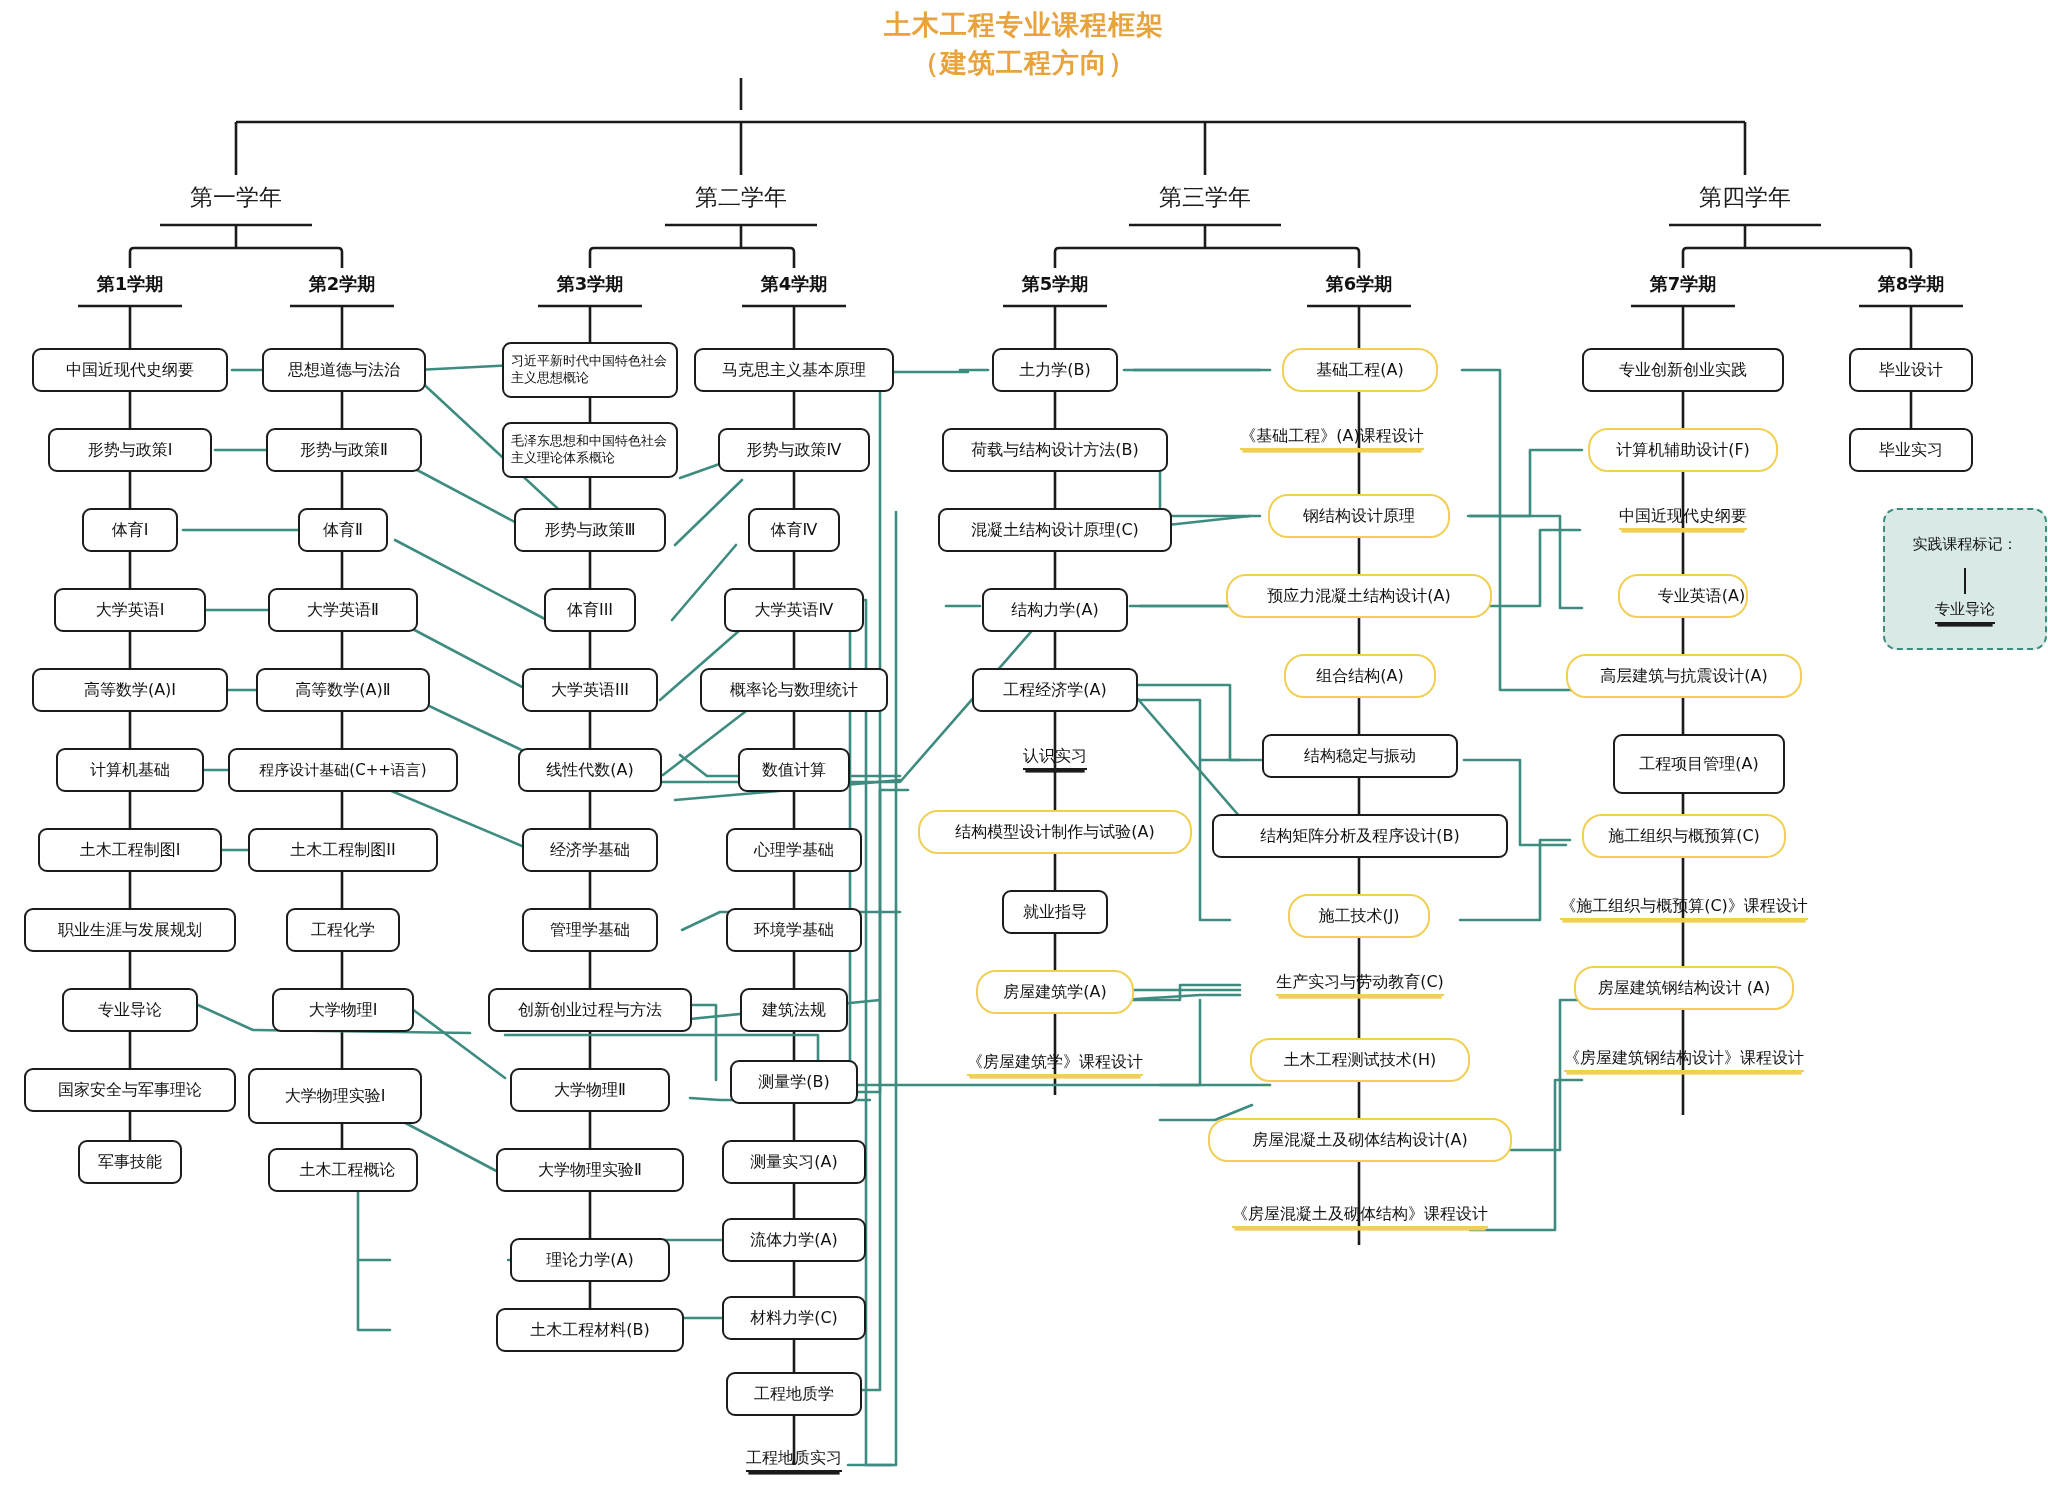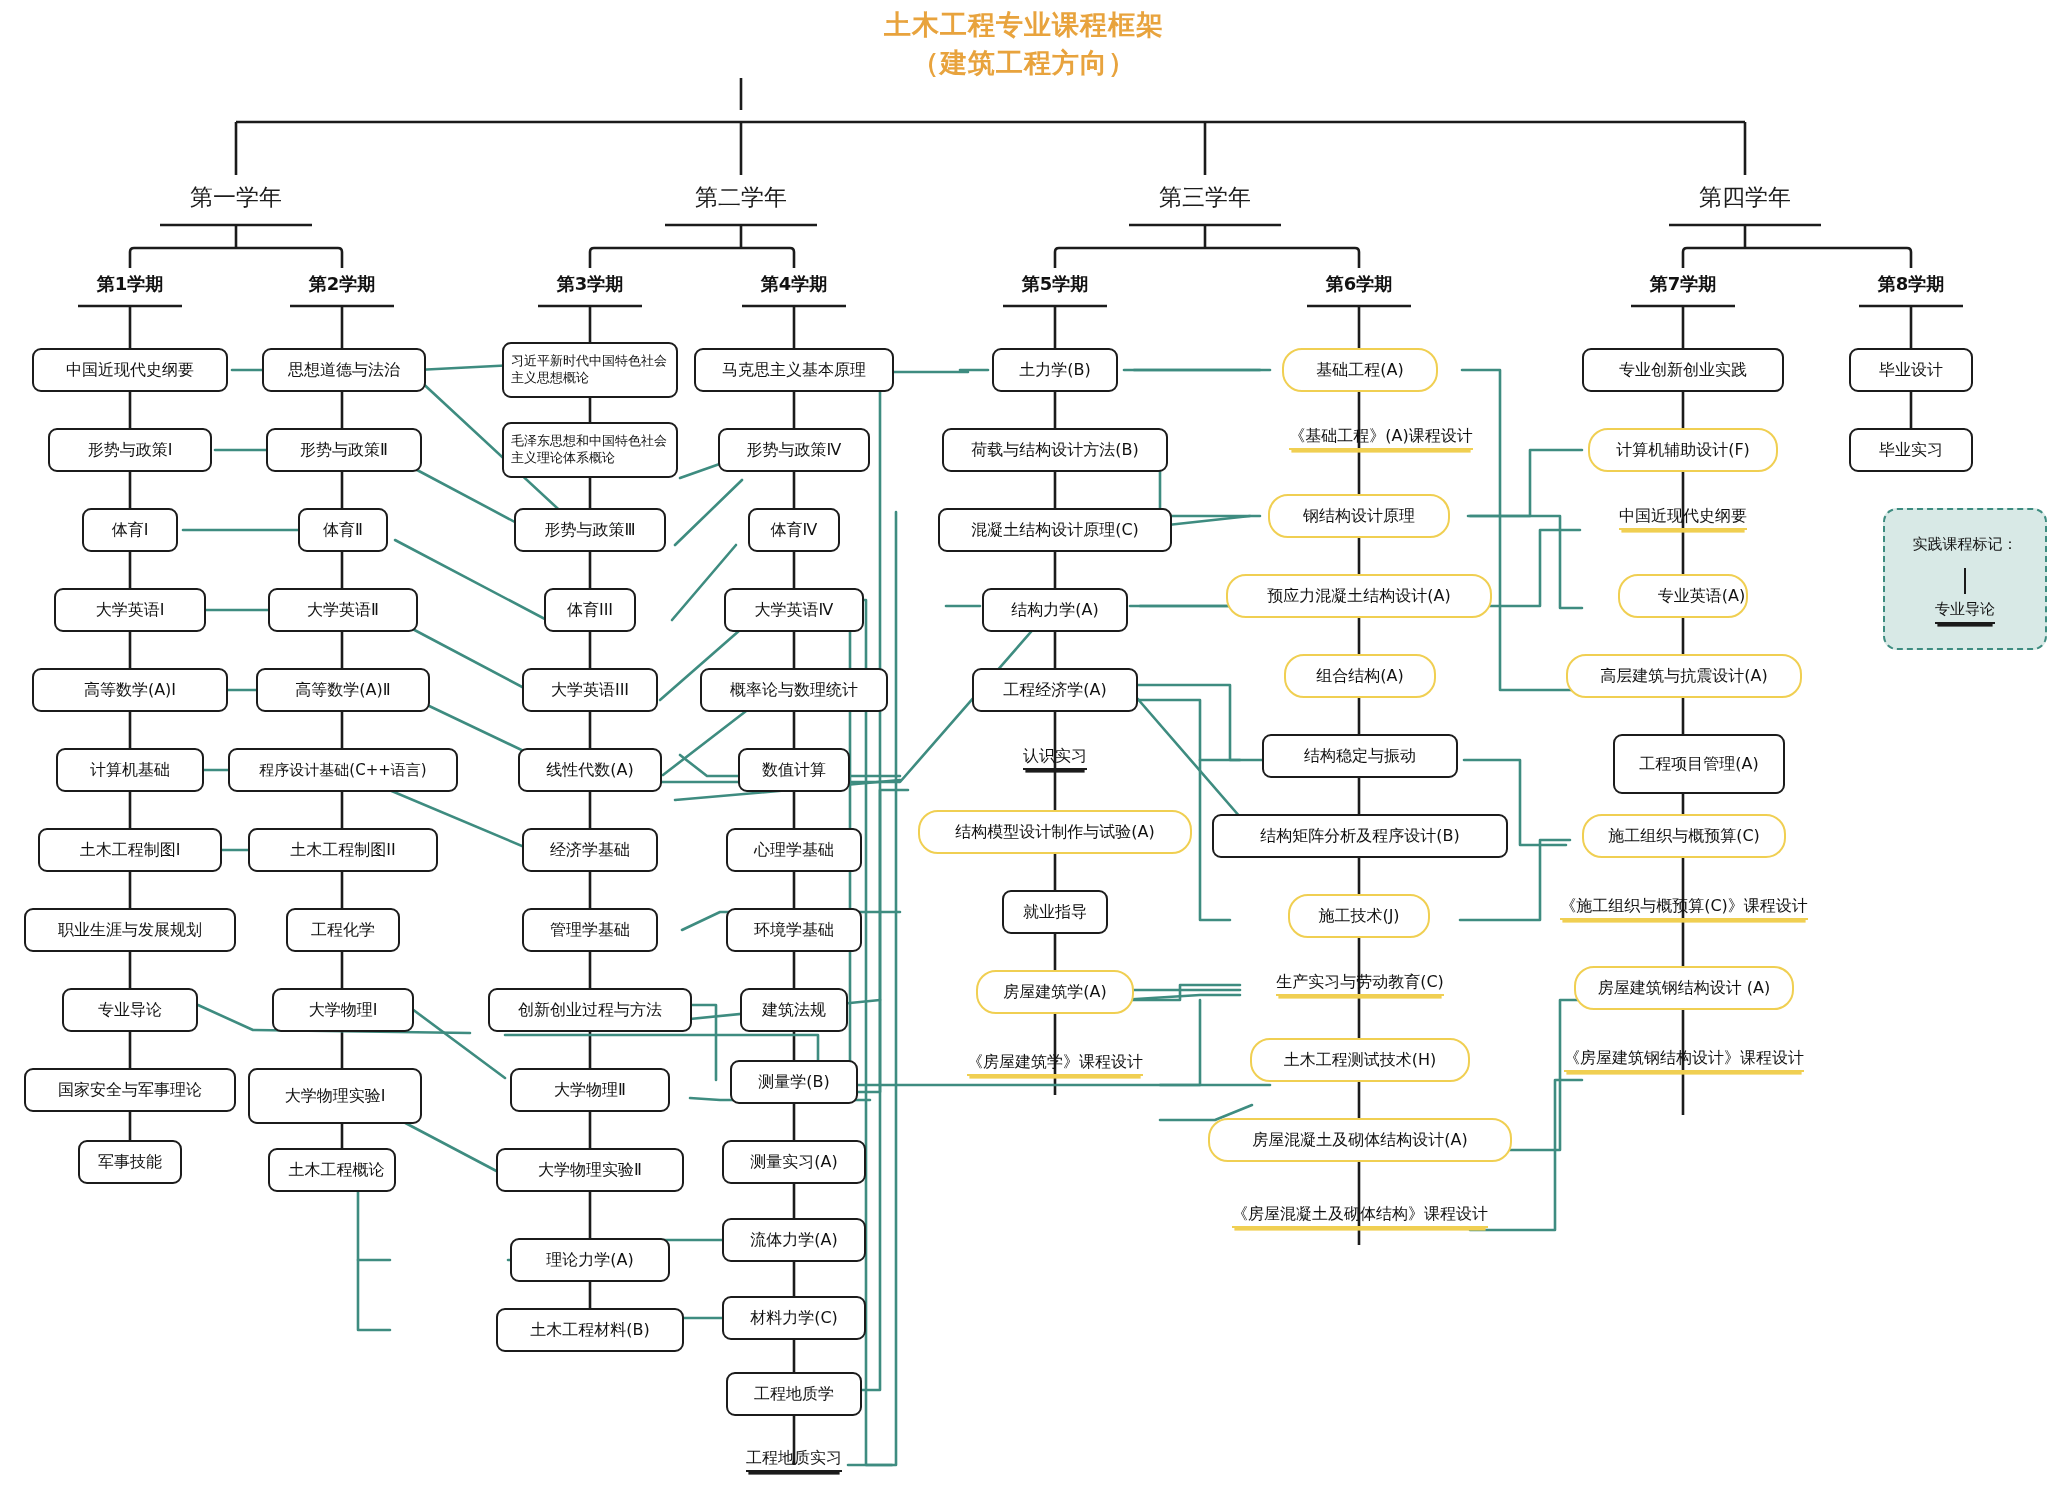--- a/index.html
+++ b/index.html
@@ -235,21 +235,21 @@
   <div class="node" style="left:262px;top:348px;width:164px;height:44px;">思想道德与法治</div>
   <div class="node" style="left:266px;top:428px;width:156px;height:44px;">形势与政策Ⅱ</div>
   <div class="node" style="left:298px;top:508px;width:90px;height:44px;">体育Ⅱ</div>
   <div class="node" style="left:268px;top:588px;width:150px;height:44px;">大学英语Ⅱ</div>
   <div class="node" style="left:256px;top:668px;width:174px;height:44px;">高等数学(A)Ⅱ</div>
   <div class="node small" style="left:228px;top:748px;width:230px;height:44px;">程序设计基础(C++语言)</div>
   <div class="node" style="left:248px;top:828px;width:190px;height:44px;">土木工程制图II</div>
   <div class="node" style="left:286px;top:908px;width:114px;height:44px;">工程化学</div>
   <div class="node" style="left:272px;top:988px;width:142px;height:44px;">大学物理Ⅰ</div>
   <div class="node" style="left:248px;top:1068px;width:174px;height:56px;">大学物理实验Ⅰ</div>
-  <div class="node" style="left:268px;top:1148px;width:128px;height:44px;padding-left:16px;">土木工程概论</div>
+  <div class="node" style="left:268px;top:1148px;width:150px;height:44px;padding-left:16px;">土木工程概论</div>
 
   <div class="node two" style="left:502px;top:342px;width:176px;height:56px;">习近平新时代中国特色社会主义思想概论</div>
   <div class="node two" style="left:502px;top:422px;width:176px;height:56px;">毛泽东思想和中国特色社会主义理论体系概论</div>
   <div class="node" style="left:514px;top:508px;width:152px;height:44px;">形势与政策Ⅲ</div>
   <div class="node" style="left:544px;top:588px;width:92px;height:44px;">体育III</div>
   <div class="node" style="left:522px;top:668px;width:136px;height:44px;">大学英语III</div>
   <div class="node" style="left:518px;top:748px;width:144px;height:44px;">线性代数(A)</div>
   <div class="node" style="left:522px;top:828px;width:136px;height:44px;">经济学基础</div>
   <div class="node" style="left:522px;top:908px;width:136px;height:44px;">管理学基础</div>
   <div class="node" style="left:488px;top:988px;width:204px;height:44px;">创新创业过程与方法</div>
@@ -285,21 +285,21 @@
       <span class="txt ul-black">认识实习</span>
     </div>
   <div class="node yellow" style="left:918px;top:810px;width:274px;height:44px;">结构模型设计制作与试验(A)</div>
   <div class="node" style="left:1002px;top:890px;width:106px;height:44px;">就业指导</div>
   <div class="node yellow" style="left:976px;top:970px;width:158px;height:44px;">房屋建筑学(A)</div>
   <div class="node plain" style="left:920px;top:1046px;width:270px;height:36px;">
       <span class="txt ul-yellow">《房屋建筑学》课程设计</span>
     </div>
 
   <div class="node yellow" style="left:1282px;top:348px;width:156px;height:44px;">基础工程(A)</div>
-  <div class="node plain" style="left:1259px;top:420px;width:244px;height:36px;text-align:right;">
+  <div class="node plain" style="left:1210px;top:420px;width:244px;height:36px;text-align:right;">
       <span class="txt ul-yellow">《基础工程》(A)课程设计</span>
     </div>
   <div class="node yellow" style="left:1268px;top:494px;width:182px;height:44px;">钢结构设计原理</div>
   <div class="node yellow" style="left:1226px;top:574px;width:266px;height:44px;">预应力混凝土结构设计(A)</div>
   <div class="node yellow" style="left:1284px;top:654px;width:152px;height:44px;">组合结构(A)</div>
   <div class="node" style="left:1262px;top:734px;width:196px;height:44px;">结构稳定与振动</div>
   <div class="node" style="left:1212px;top:814px;width:296px;height:44px;">结构矩阵分析及程序设计(B)</div>
   <div class="node yellow" style="left:1288px;top:894px;width:142px;height:44px;">施工技术(J)</div>
   <div class="node plain" style="left:1228px;top:966px;width:264px;height:36px;">
       <span class="txt ul-yellow">生产实习与劳动教育(C)</span>

